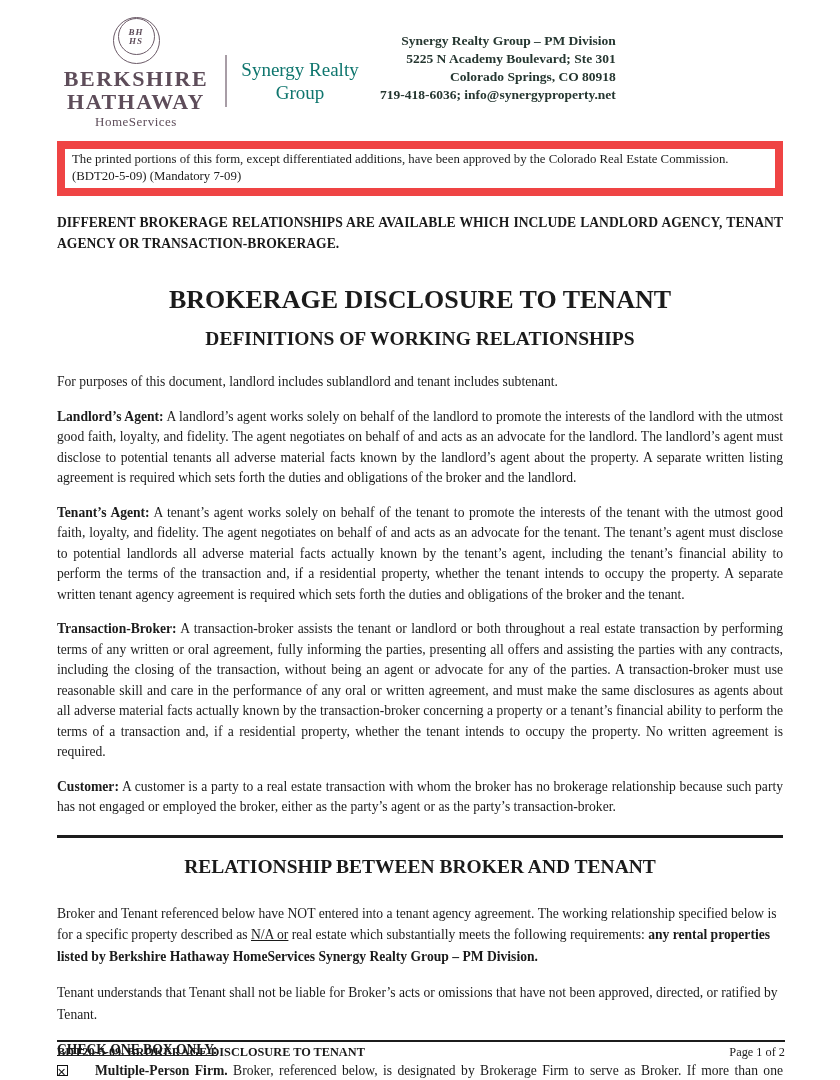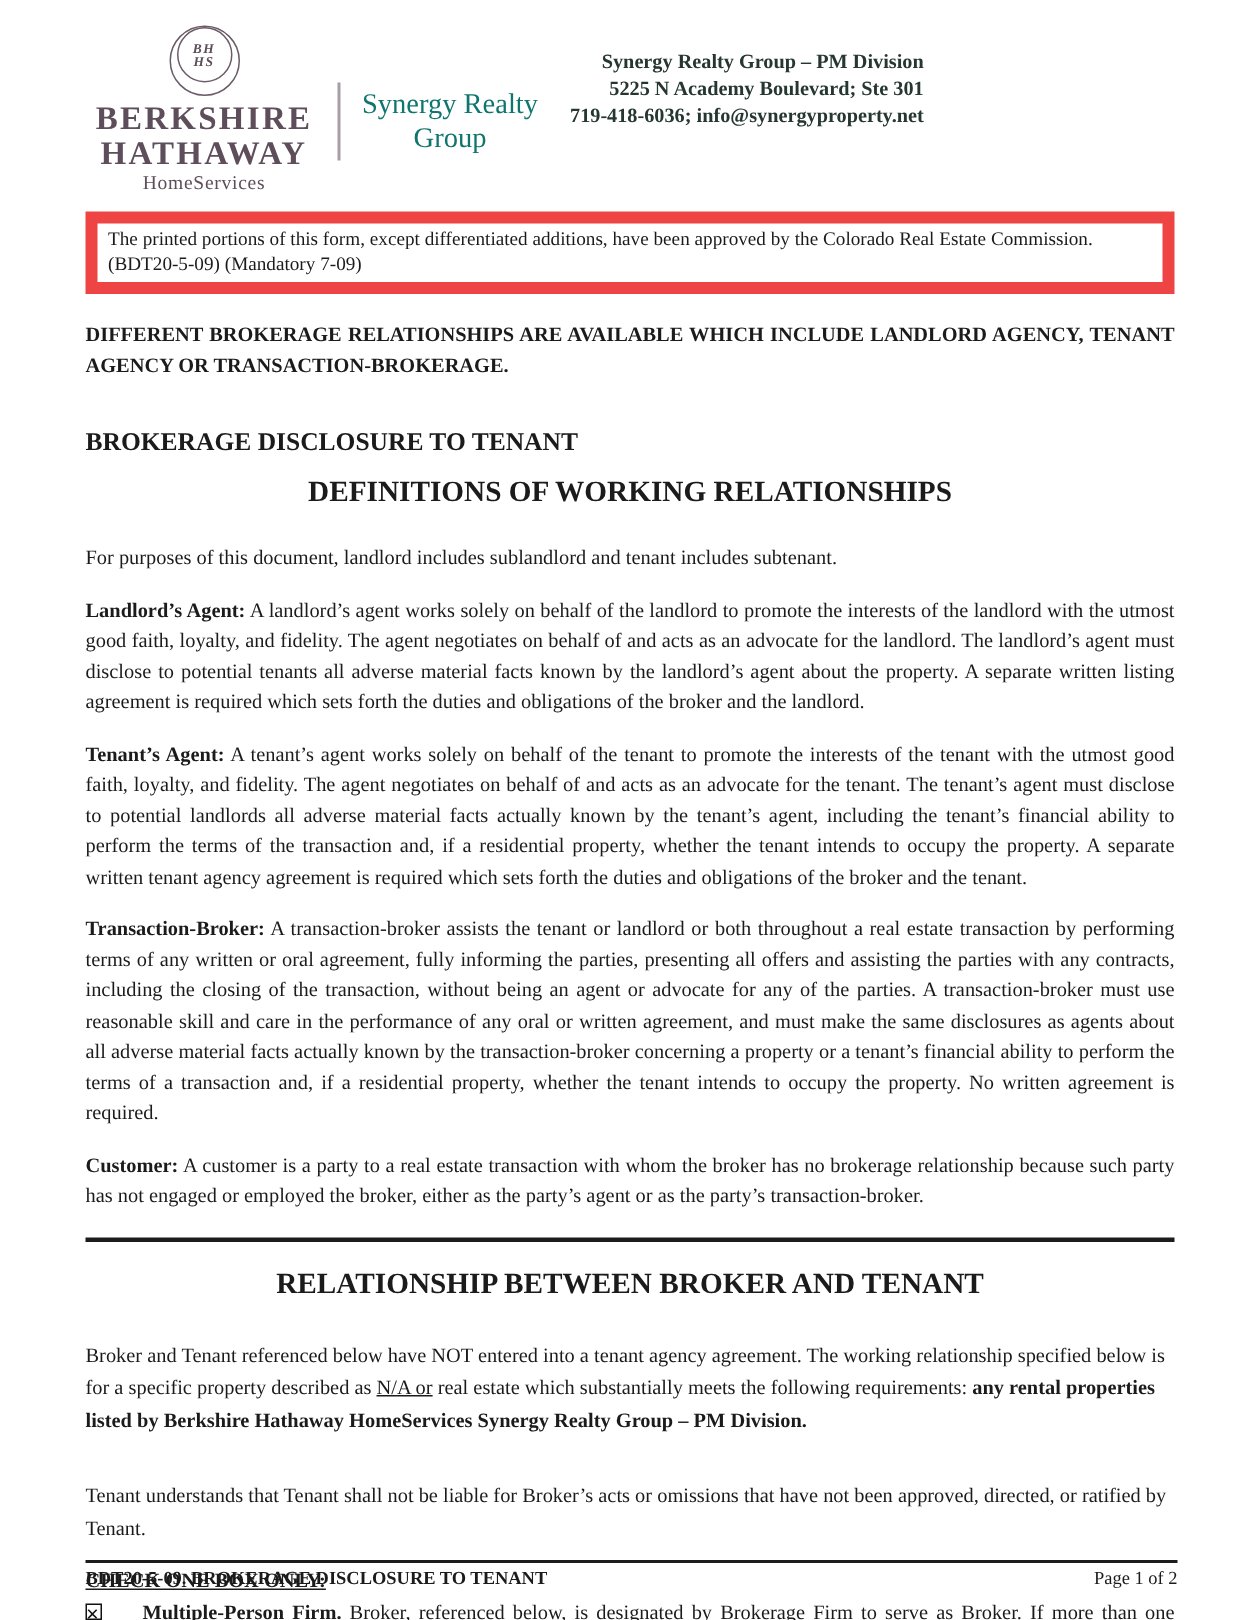--- a/index.html
+++ b/index.html
@@ -47,29 +47,29 @@
     border: 8px solid #ef4444;
     padding: 2px 7px 4px 7px;
     font-size: 12.8px; line-height: 16.5px;
   }
 
   
   .notice {
     margin-top: 17px; font-weight: bold; font-size: 13.6px;
     line-height: 20.5px; text-align: justify;
   }
-  .h1 { margin-top: 31px; text-align: left; font-weight: bold; font-size: 17px; }
+  .h1 { margin-top: 31px; text-align: center; font-weight: bold; font-size: 26px; }
   .h2 { margin-top: 13px; text-align: center; font-weight: bold; font-size: 19.5px; }
   .intro { margin-top: 22px; font-size: 13.6px; line-height: 20.5px; }
   .para { font-size: 13.6px; line-height: 20.5px; }
   .def { margin-top: 14px; text-align: justify; }
   .rule { margin-top: 17px; height: 3px; background: #1c1c1c; }
   .section2-title { margin-top: 18px; text-align: center; font-weight: bold; font-size: 19.5px; }
   .p-relationship { margin-top: 25px; line-height: 21.5px; }
-  .p-liability { margin-top: 29px; line-height: 21.5px; }
+  .p-liability { margin-top: 15px; line-height: 21.5px; }
   .check-heading {
     margin-top: 15px; font-weight: bold; font-size: 13.6px;
     text-decoration: underline; line-height: 19px;
   }
   .check-item { margin-top: 2px; text-align: justify; }
   .checkbox {
     display: inline-block; width: 11px; height: 11px;
     border: 1.6px solid #111; margin-right: 27px; vertical-align: -1px;
     position: relative; background: #fff;
   }
@@ -108,20 +108,21 @@
       <div class="brand-sub">HomeServices</div>
     </div>
     <div class="v-divider"></div>
     <div class="synergy">
       <div>Synergy Realty</div>
       <div>Group</div>
     </div>
     <div class="contact">
       <div>Synergy Realty Group – PM Division</div>
       <div>5225 N Academy Boulevard; Ste 301</div>
+      <div>Colorado Springs, CO 80918</div>
       <div>719-418-6036; info@synergyproperty.net</div>
     </div>
   </div>
 
   <div class="approval-box">
     <span>The printed portions of this form, except differentiated additions, have been approved by the Colorado Real Estate Commission.</span>
     <br>
     <span>(BDT20-5-09) (Mandatory 7-09)</span>
   </div>
 

